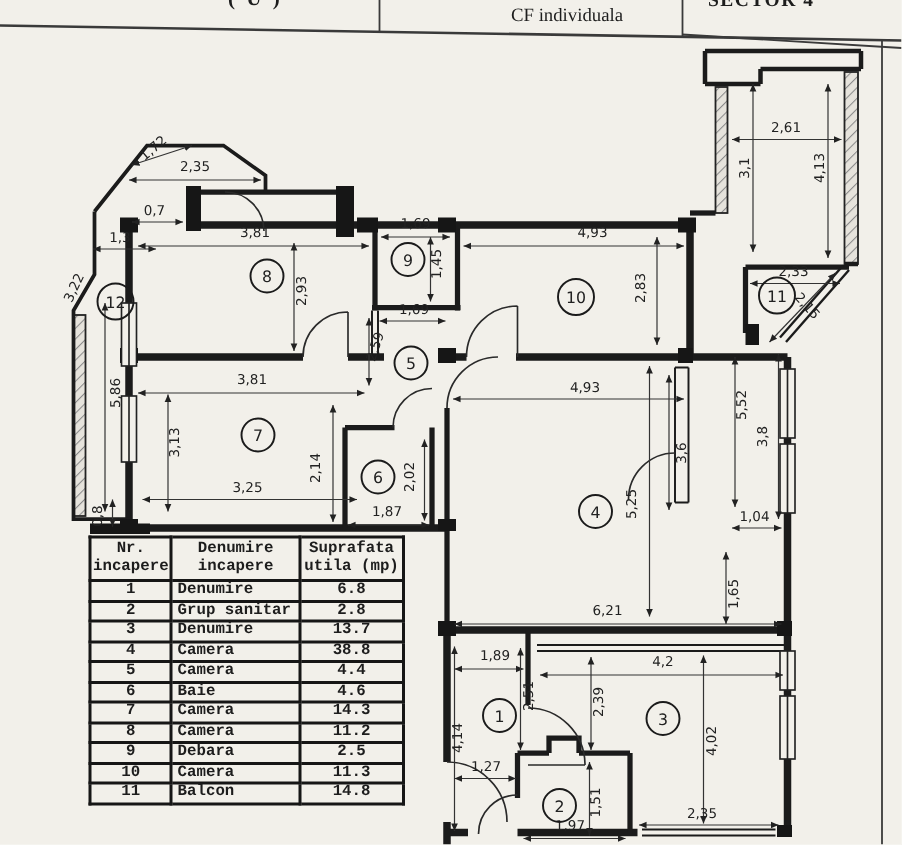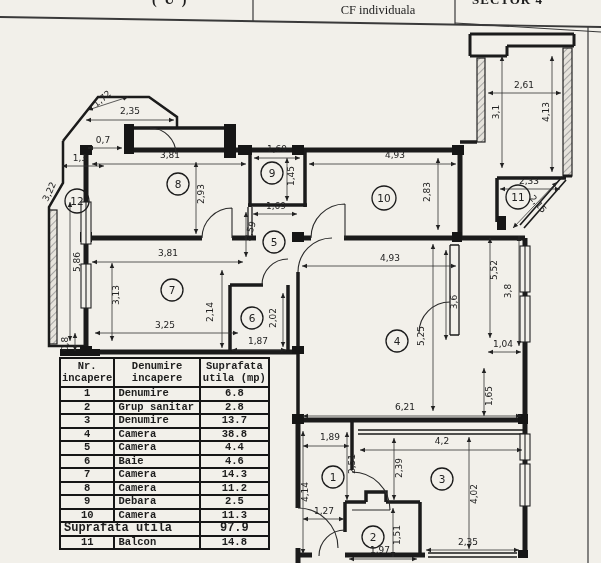--- a/index.html
+++ b/index.html
@@ -340,24 +340,20 @@
       <tr>
         <td class="c-num">9</td>
         <td class="c-name">Debara</td>
         <td class="c-val">2.5</td>
       </tr>
       <tr>
         <td class="c-num">10</td>
         <td class="c-name">Camera</td>
         <td class="c-val">11.3</td>
       </tr>
-      <tr class="total">
-        <td class="lbl" colspan="2">Suprafata utila</td>
-        <td class="c-val">97.9</td>
-      </tr>
       <tr>
         <td class="c-num">11</td>
         <td class="c-name">Balcon</td>
         <td class="c-val">14.8</td>
       </tr>
     </tbody>
   </table>
 </div>
 
 </div>

